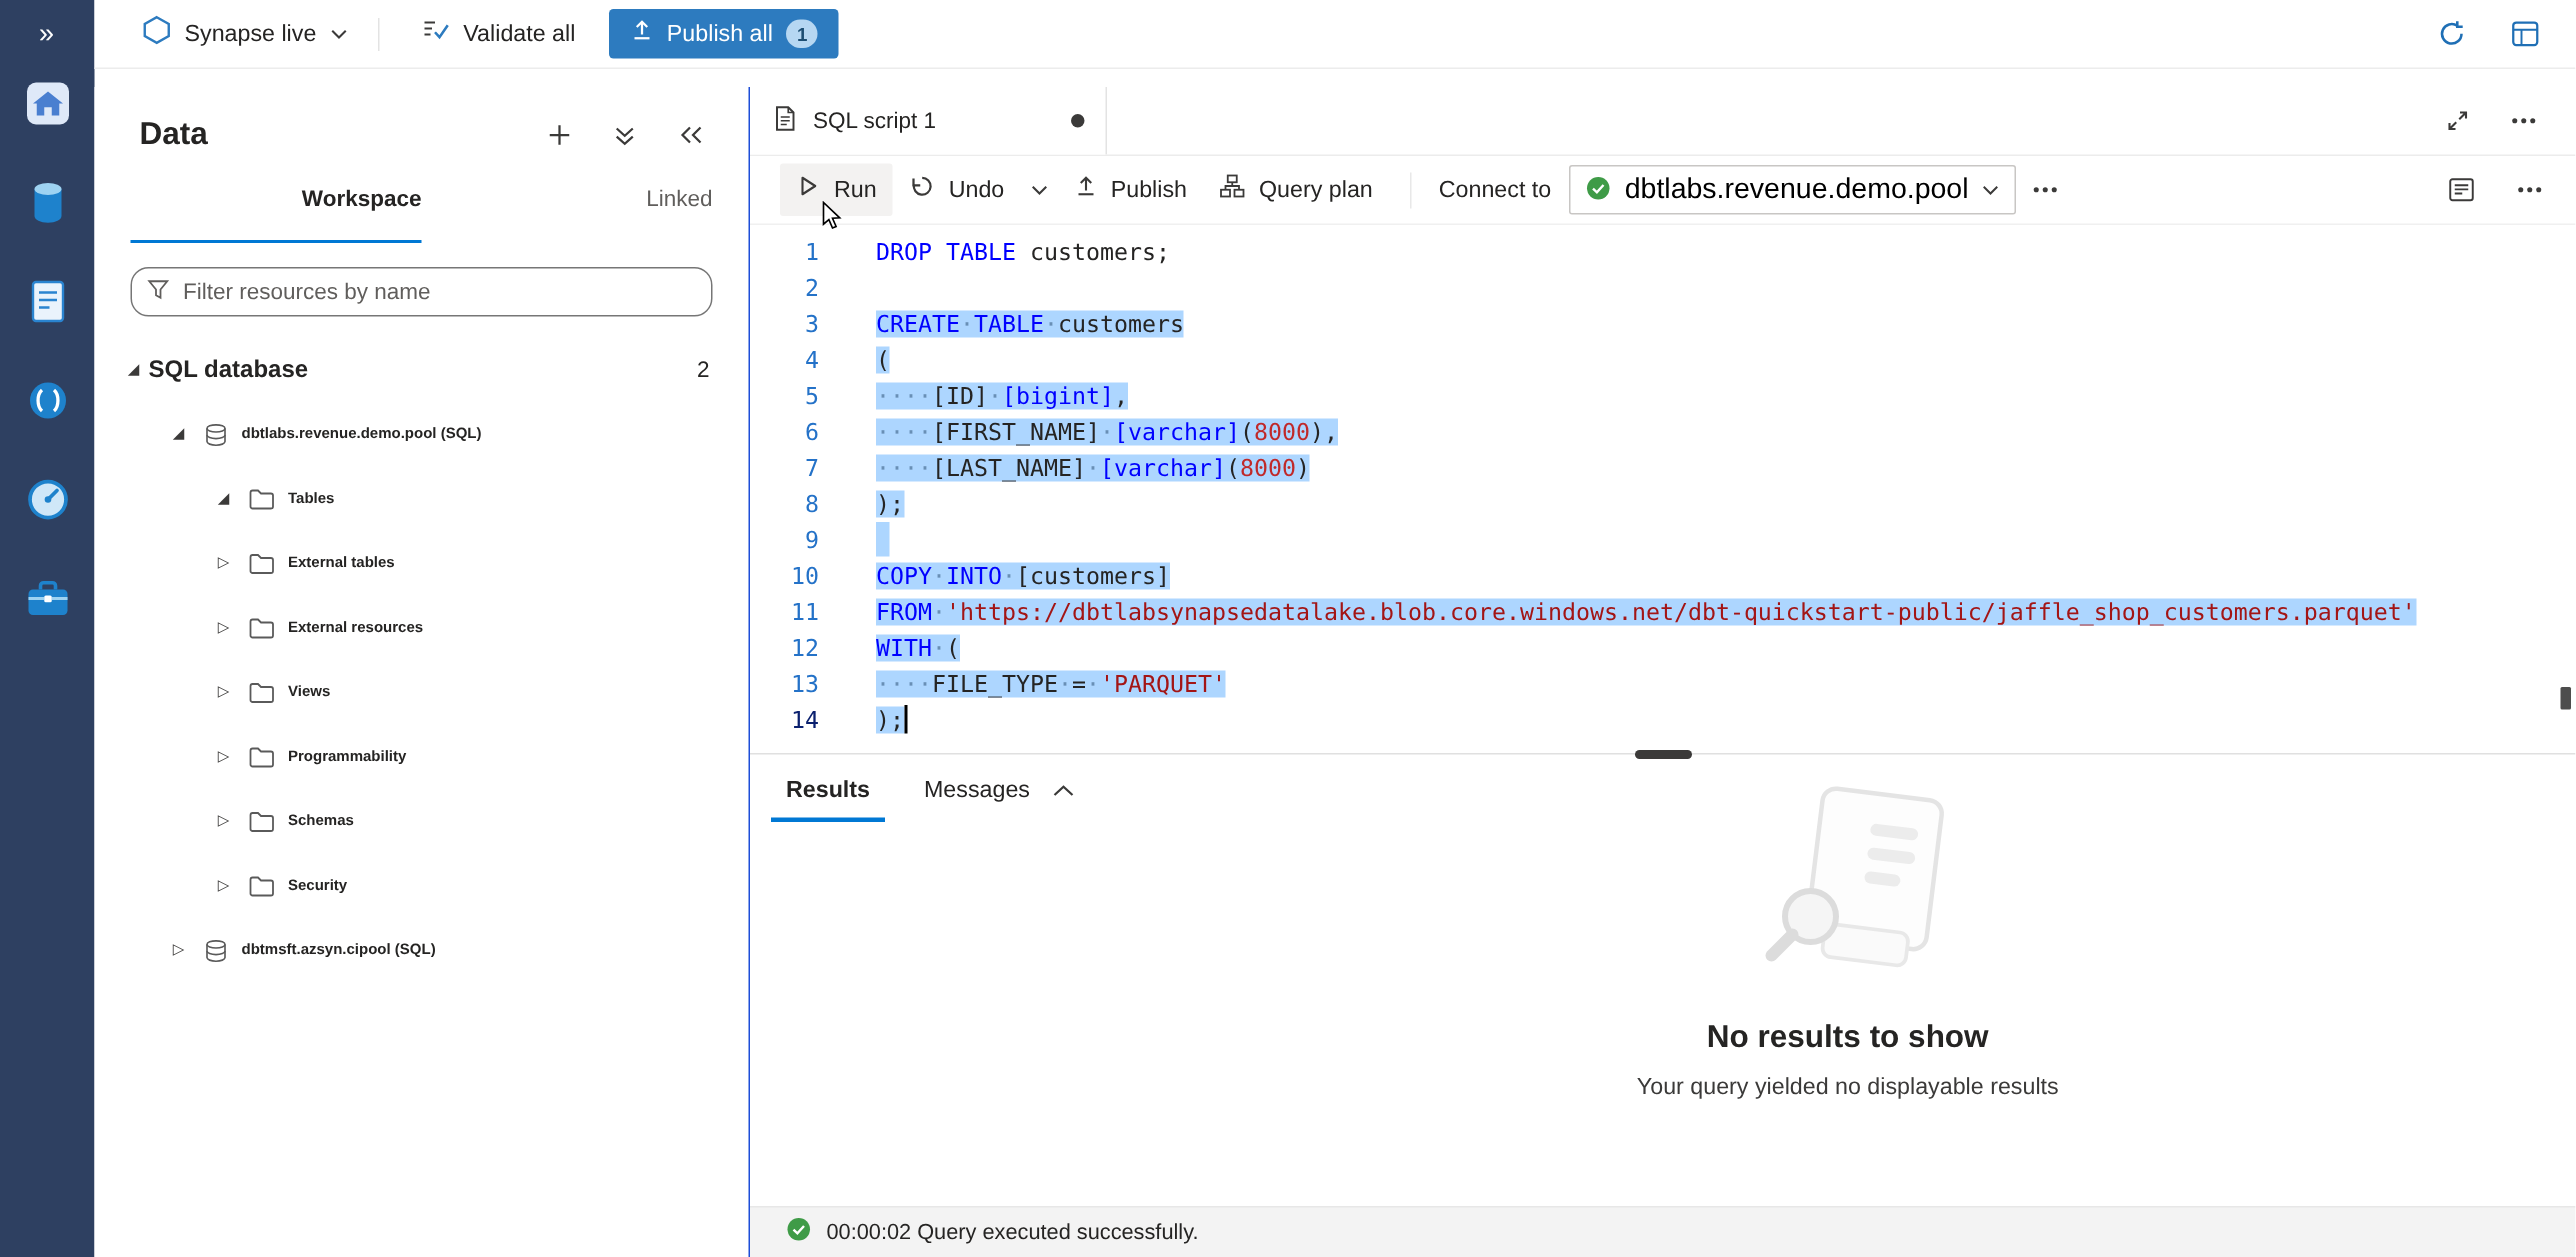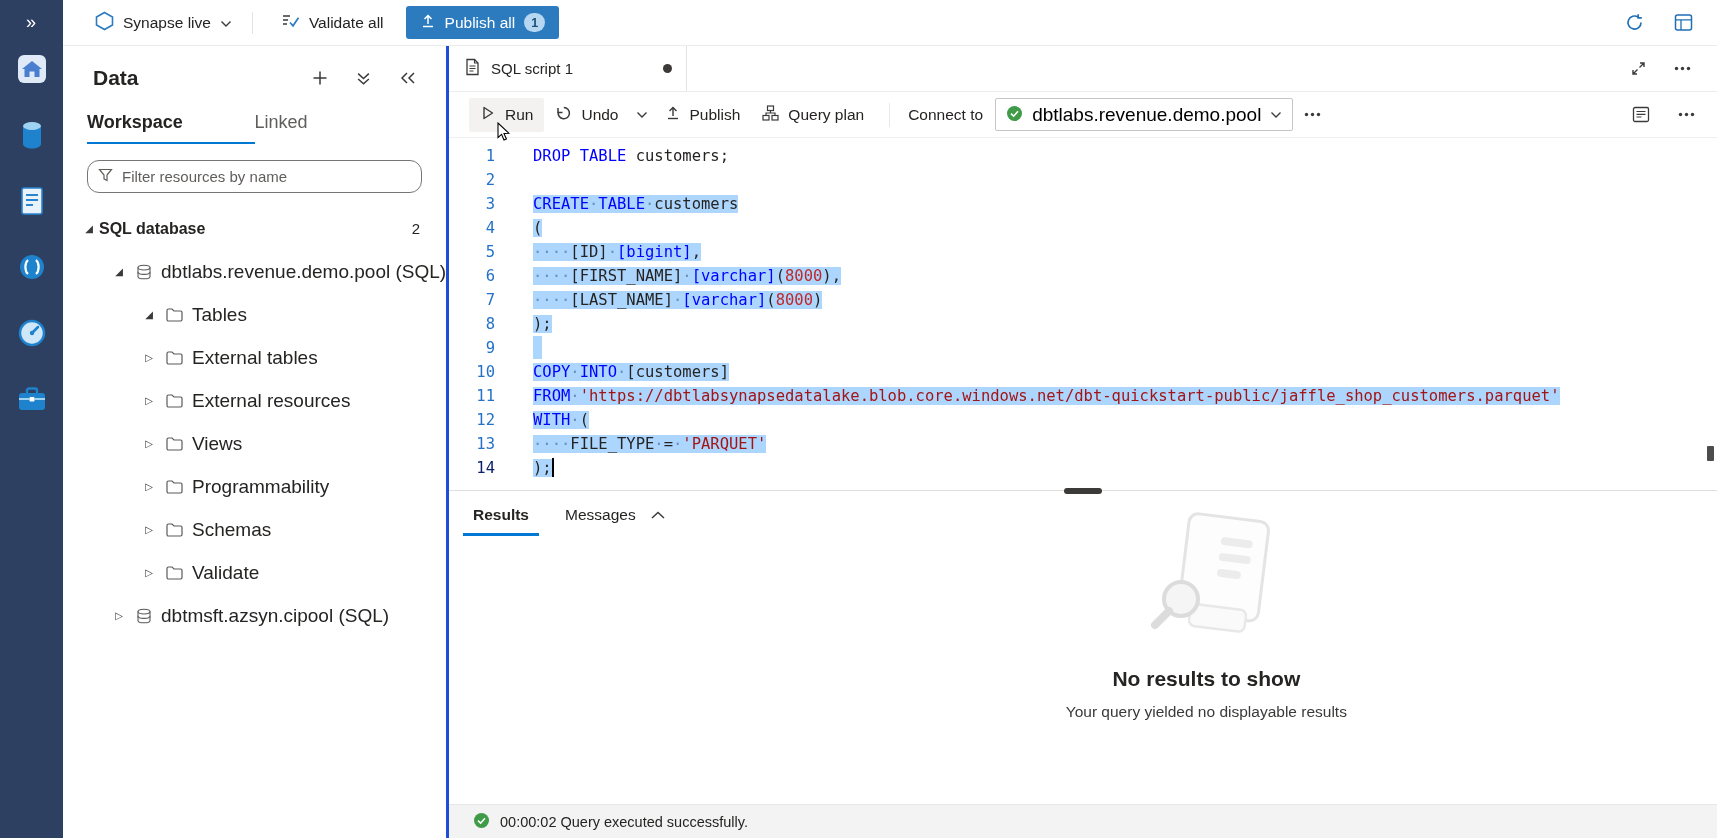--- a/index.html
+++ b/index.html
@@ -7,52 +7,52 @@
   body{font-family:"Liberation Sans","DejaVu Sans",sans-serif;font-size:15px;color:#252423;background:#fff;}
   .app{display:flex;width:1717px;height:838px;}
 
   
   .rail{width:63px;background:var(--rail-bg,#2e4061);display:flex;flex-direction:column;align-items:center;flex-shrink:0;}
   .rail-expand{width:100%;height:44px;color:#fff;font-size:18px;background:none;border:none;display:flex;align-items:center;justify-content:center;cursor:pointer;letter-spacing:1px;}
   .rail-items{display:flex;flex-direction:column;gap:26px;margin-top:6px;align-items:center;}
   .rail-item{width:40px;height:40px;border:none;background:transparent;display:flex;align-items:center;justify-content:center;border-radius:4px;cursor:pointer;}
 
   
-  .col{flex:1;display:flex;flex-direction:column;min-width:0;}
+  .col{flex:1;display:flex;flex-direction:column;min-width:0;gap:12px;}
 
   
   .topbar{height:46px;display:flex;align-items:center;background:#fff;border-bottom:1px solid #ececec;padding:0 14px 0 32px;flex-shrink:0;}
   .branch{display:flex;align-items:center;gap:9px;font-size:15.5px;color:#252423;cursor:pointer;background:none;border:none;}
   .tb-divider{width:1px;height:22px;background:#e3e3e3;margin:0 20px;}
   .tb-btn{display:flex;align-items:center;gap:9px;background:none;border:none;font-size:15.5px;color:#252423;cursor:pointer;padding:6px 8px;}
   .publish-btn{display:flex;align-items:center;gap:9px;background:var(--publish-btn,#2d7bbf);color:#fff;border:none;border-radius:3px;height:33px;padding:0 14px;font-size:15.5px;margin-left:14px;cursor:pointer;}
   .publish-badge{background:#b6d7f2;color:#1d4e73;border-radius:10px;min-width:21px;height:19px;font-size:12.5px;display:flex;align-items:center;justify-content:center;padding:0 6px;font-weight:700;}
   .topbar-right{margin-left:auto;display:flex;align-items:center;gap:22px;padding-right:6px;}
   .icon-btn{background:none;border:none;cursor:pointer;display:flex;align-items:center;justify-content:center;padding:4px;}
 
   
   .content{flex:1;display:flex;min-height:0;}
 
   
-  .sidebar{width:386px;border-right:3px solid #1d4ed8;display:flex;flex-direction:column;background:#fff;flex-shrink:0;}
+  .sidebar{width:437px;border-right:1px solid #1d4ed8;display:flex;flex-direction:column;background:#fff;flex-shrink:0;}
   .sidebar-header{display:flex;align-items:center;padding:20px 26px 4px 30px;}
   .sidebar-title{font-size:21px;font-weight:700;color:#252423;}
   .sidebar-actions{margin-left:auto;display:flex;gap:20px;align-items:center;}
   .sb-tabs{display:flex;padding:8px 24px 0 24px;}
-  .sb-tab{flex:1;text-align:left;padding:10px 0 9px;font-size:18px;color:#605e5c;border:none;background:none;cursor:pointer;border-bottom:2px solid transparent;}
+  .sb-tab{flex:1;text-align:right;padding:10px 0 19px;font-size:15px;color:#605e5c;border:none;background:none;cursor:pointer;border-bottom:2px solid transparent;}
   .sb-tab.active{color:#252423;font-weight:700;border-bottom:2px solid var(--accent,#0078d4);}
   .filter-box{margin:16px 24px 4px;display:flex;align-items:center;gap:9px;border:1px solid #767676;border-radius:12px;height:33px;padding:0 10px;background:#fff;}
   .filter-box input{border:none;outline:none;flex:1;font-size:15px;color:#252423;font-family:inherit;background:transparent;}
   .filter-box input::placeholder{color:#605e5c;}
   .tree{margin-top:10px;overflow:hidden;}
   .tree-row{display:flex;align-items:center;height:43px;cursor:pointer;padding-right:26px;}
   .twistie{width:20px;flex-shrink:0;font-size:10px;color:#3b3a39;display:flex;align-items:center;justify-content:center;}
   .twistie.exp{font-size:10px;}
   .tree-icon{margin:0 9px 0 7px;display:flex;align-items:center;}
-  .tree-label{font-size:19px;color:#252423;white-space:nowrap;}
+  .tree-label{font-size:10px;color:#252423;white-space:nowrap;font-weight:bold;}
   .tree-label.bold{font-weight:700;font-size:16px;}
   .tree-badge{margin-left:auto;font-size:15px;color:#252423;}
 
   
   .editor{flex:1;display:flex;flex-direction:column;min-width:0;background:#fff;position:relative;}
   .tabstrip{height:46px;display:flex;align-items:stretch;border-bottom:1px solid #ececec;background:#fff;flex-shrink:0;}
   .doc-tab{width:238px;display:flex;align-items:center;gap:11px;padding:0 14px 0 16px;border-right:1px solid #e3e3e3;cursor:pointer;background:#fff;font-size:15px;}
   .doc-tab .dirty{margin-left:auto;width:9px;height:9px;border-radius:50%;background:#3b3a39;flex-shrink:0;}
   .tabstrip-right{margin-left:auto;display:flex;align-items:center;gap:20px;padding-right:22px;}
 
@@ -298,21 +298,21 @@
               </span>
               <span class="tree-label">Schemas</span>
             </div>
             <div class="tree-row" style="padding-left: 76px;">
               <span class="twistie">▷</span>
               <span class="tree-icon">
                 <svg width="17" height="14" viewBox="0 0 17 14" fill="none">
                   <path d="M1 2.5 C1 1.7 1.6 1 2.4 1 H6 L8 3 H14.6 C15.4 3 16 3.6 16 4.4 V11.6 C16 12.4 15.4 13 14.6 13 H2.4 C1.6 13 1 12.4 1 11.6 Z" stroke="#5a5a5a" stroke-width="1.2"></path>
                 </svg>
               </span>
-              <span class="tree-label">Validate</span>
+              <span class="tree-label">Security</span>
             </div>
             <div class="tree-row" style="padding-left: 46px;">
               <span class="twistie">▷</span>
               <span class="tree-icon">
                 <svg width="16" height="16" viewBox="0 0 16 16" fill="none">
                   <ellipse cx="8" cy="3.6" rx="6" ry="2.4" stroke="#5a5a5a" stroke-width="1.1"></ellipse>
                   <path d="M2 3.6 V12.4 C2 13.7 4.7 14.8 8 14.8 C11.3 14.8 14 13.7 14 12.4 V3.6" stroke="#5a5a5a" stroke-width="1.1"></path>
                   <path d="M2 8 C2 9.3 4.7 10.4 8 10.4 C11.3 10.4 14 9.3 14 8" stroke="#5a5a5a" stroke-width="1.1"></path>
                 </svg>
               </span>

